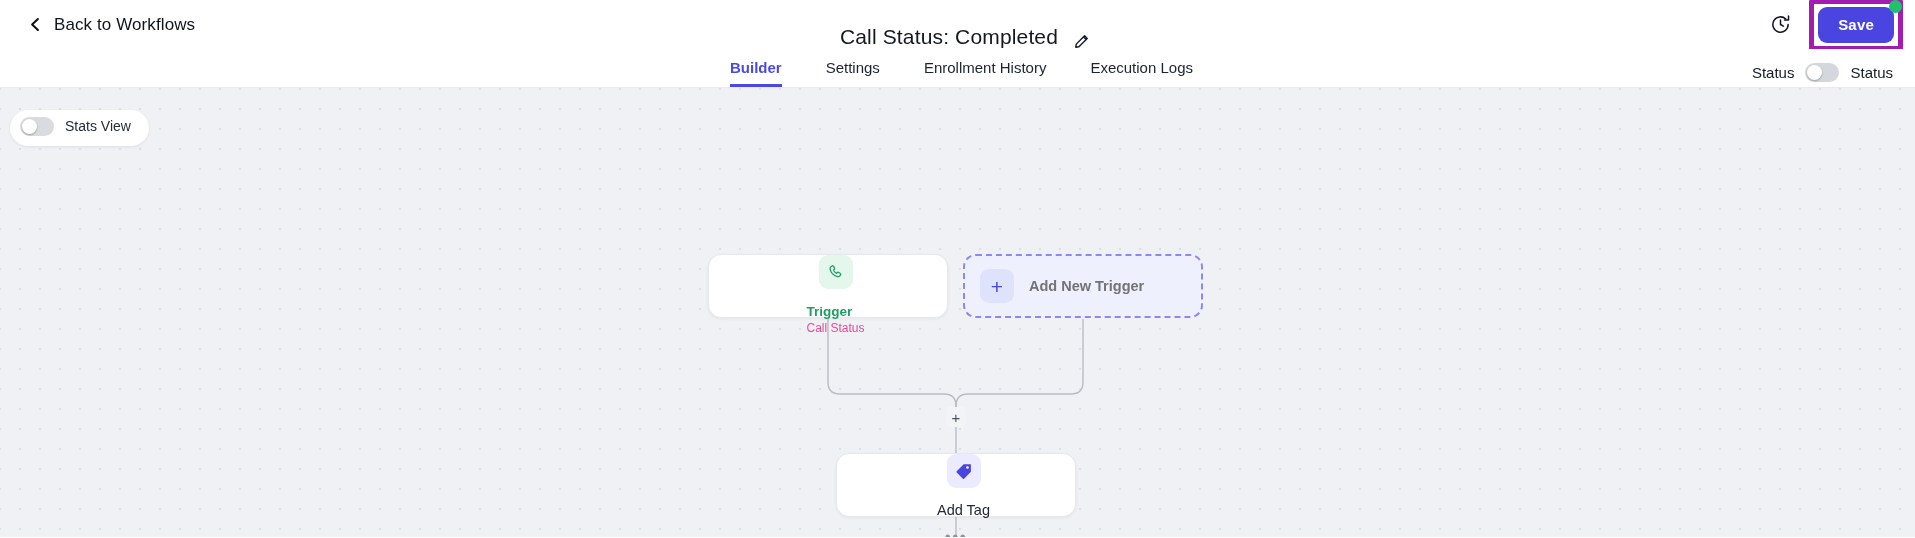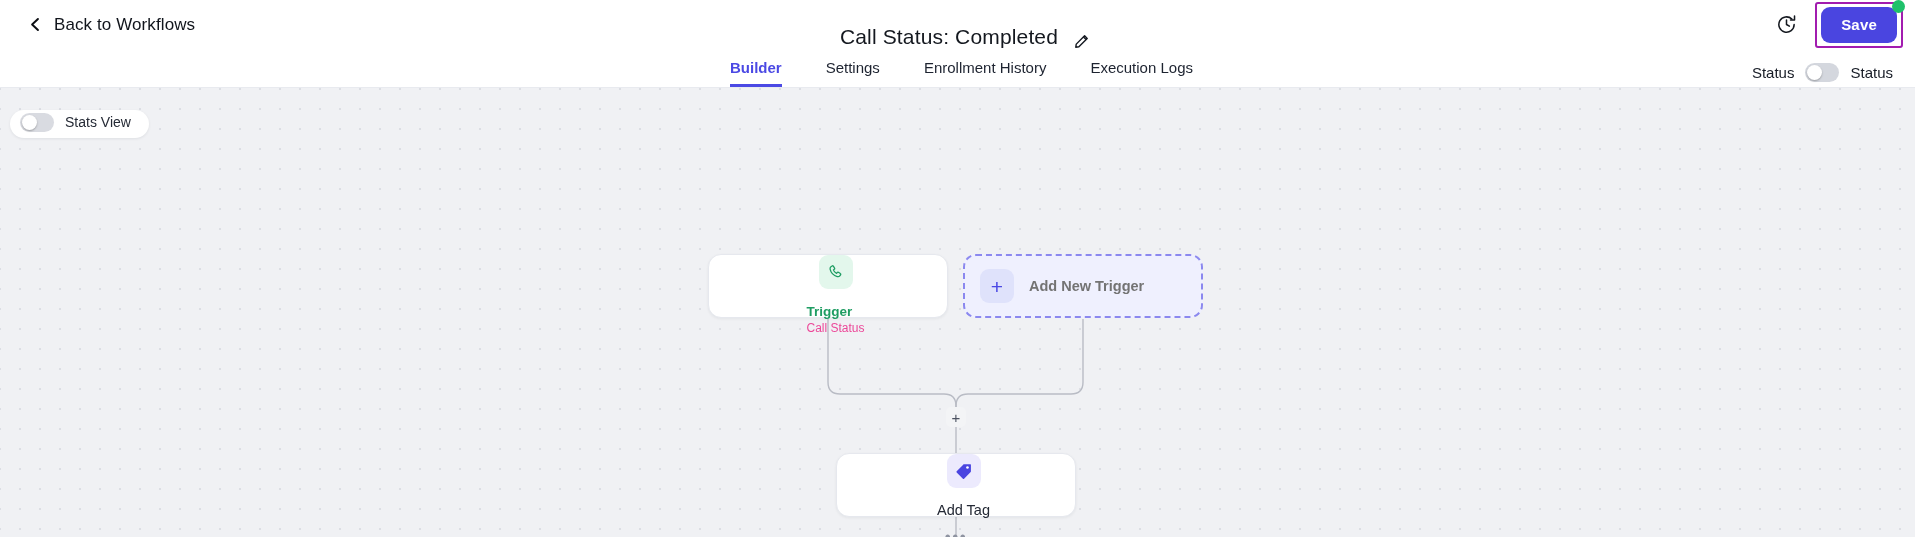--- a/index.html
+++ b/index.html
@@ -66,21 +66,21 @@
     gap: 0;
   }
   .history-icon-btn {
     width: 30px; height: 30px;
     display: flex; align-items: center; justify-content: center;
     cursor: pointer;
     margin-right: 14px;
   }
   .save-highlight {
     position: relative;
-    border: 2px solid #a21caf;
+    border: 5px solid #a21caf;
     border-radius: 3px;
     padding: 3px 4px;
     margin-right: 12px;
     display: flex;
     align-items: center;
   }
   .save-btn {
     position: relative;
     background: #4a45e0;
     color: #ffffff;
@@ -183,21 +183,21 @@
     background-image: radial-gradient(#dcdee4 1.4px, transparent 1.5px);
     background-size: 20px 20px;
     background-position: 10px 11px;
     overflow: hidden;
   }
   .stats-pill {
     position: absolute;
     left: 10px; top: 22px;
     background: #ffffff;
     border-radius: 20px;
-    height: 28px;
+    height: 36px;
     display: flex;
     align-items: center;
     gap: 11px;
     padding: 0 18px 4px 10px;
     box-shadow: 0 1px 3px rgba(18,22,33,.08);
     z-index: 5;
   }
   .stats-pill .switch { background: #d9dbe1; }
   .stats-label { font-size: 14px; color: #252a35; }
 

